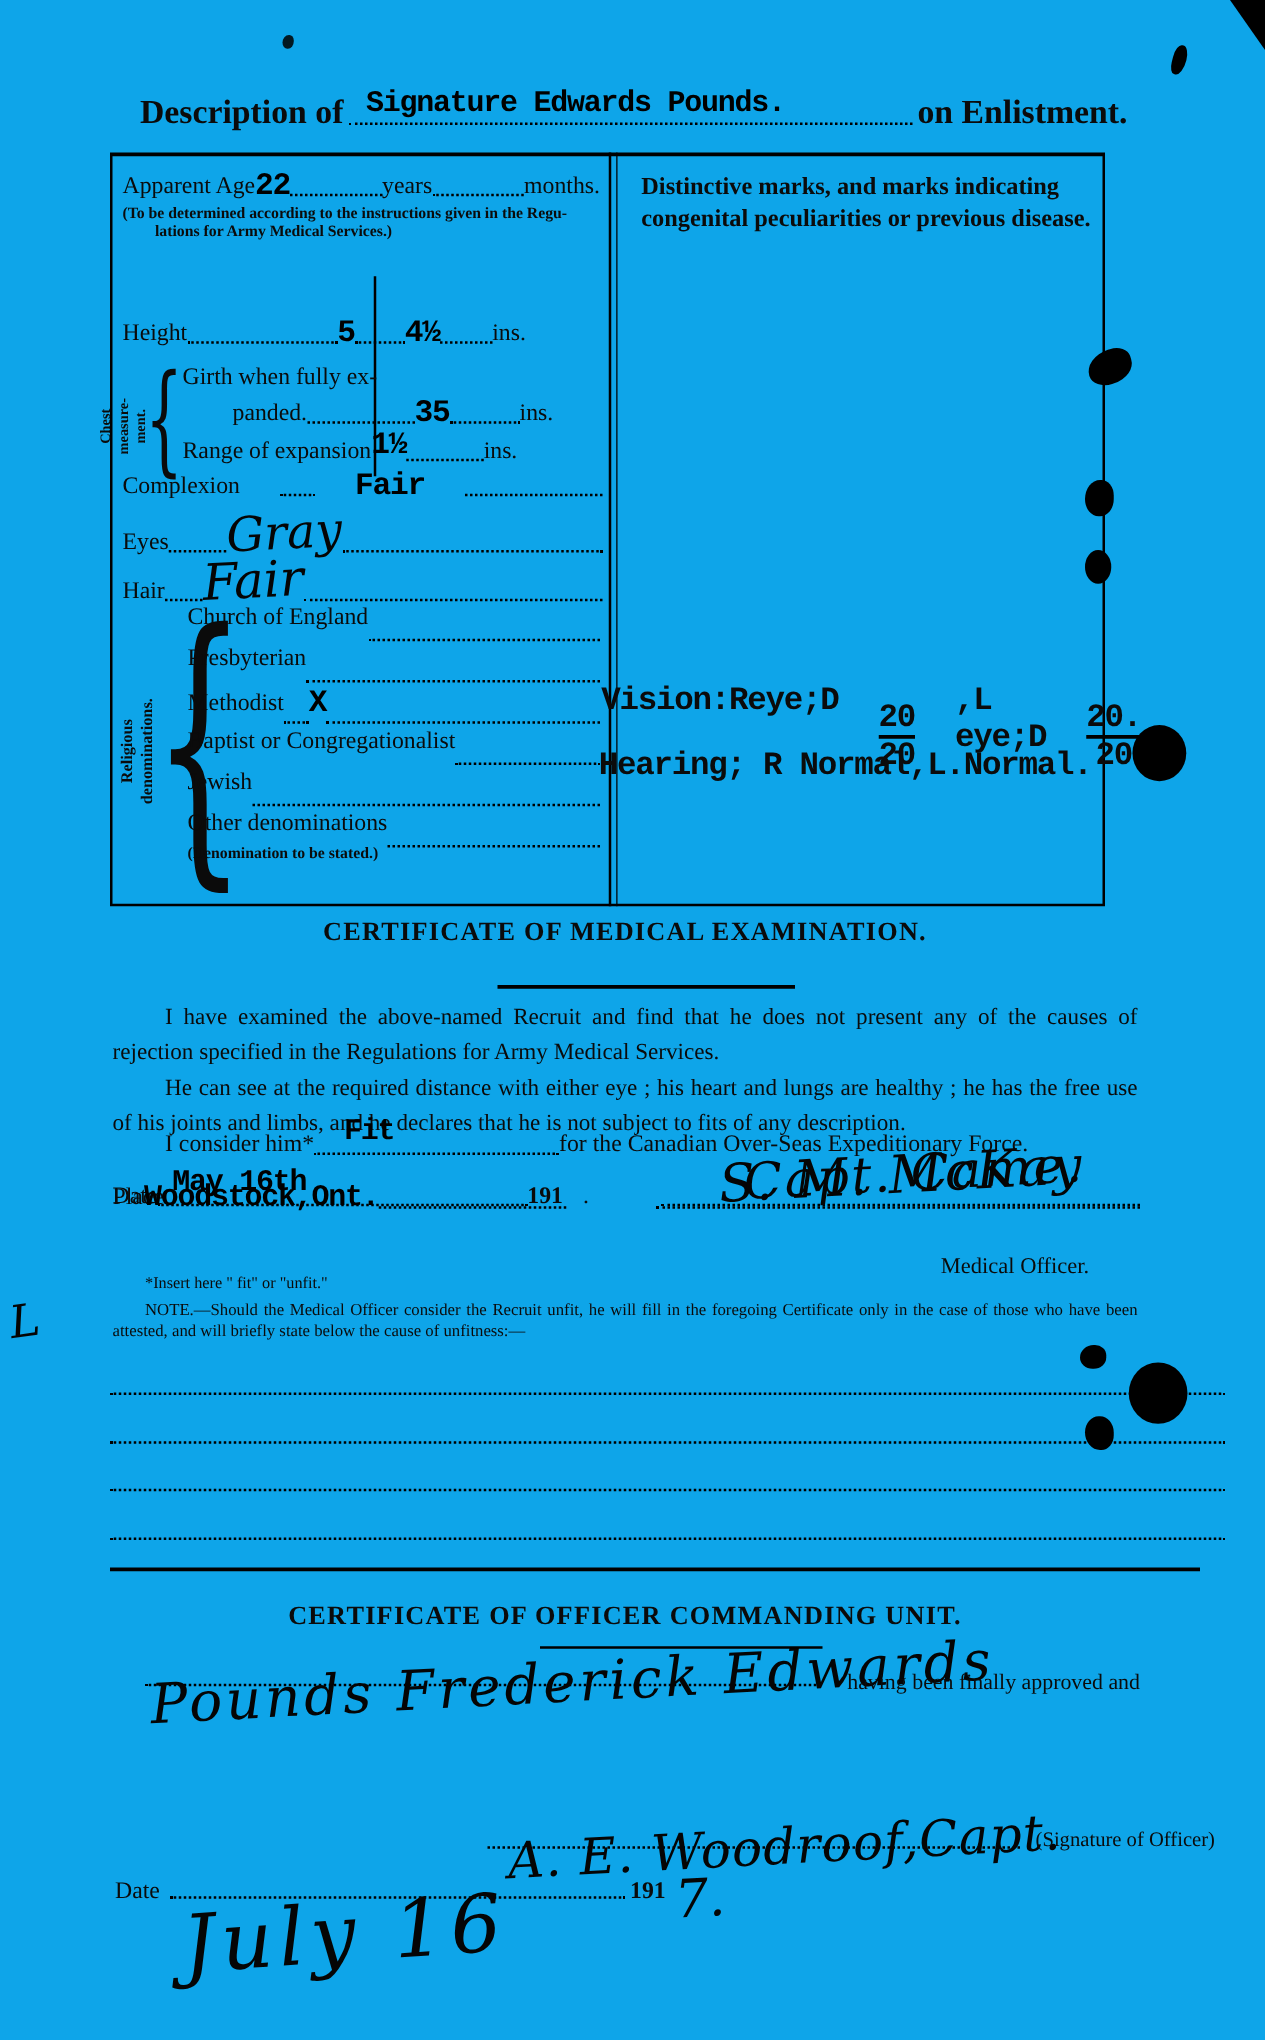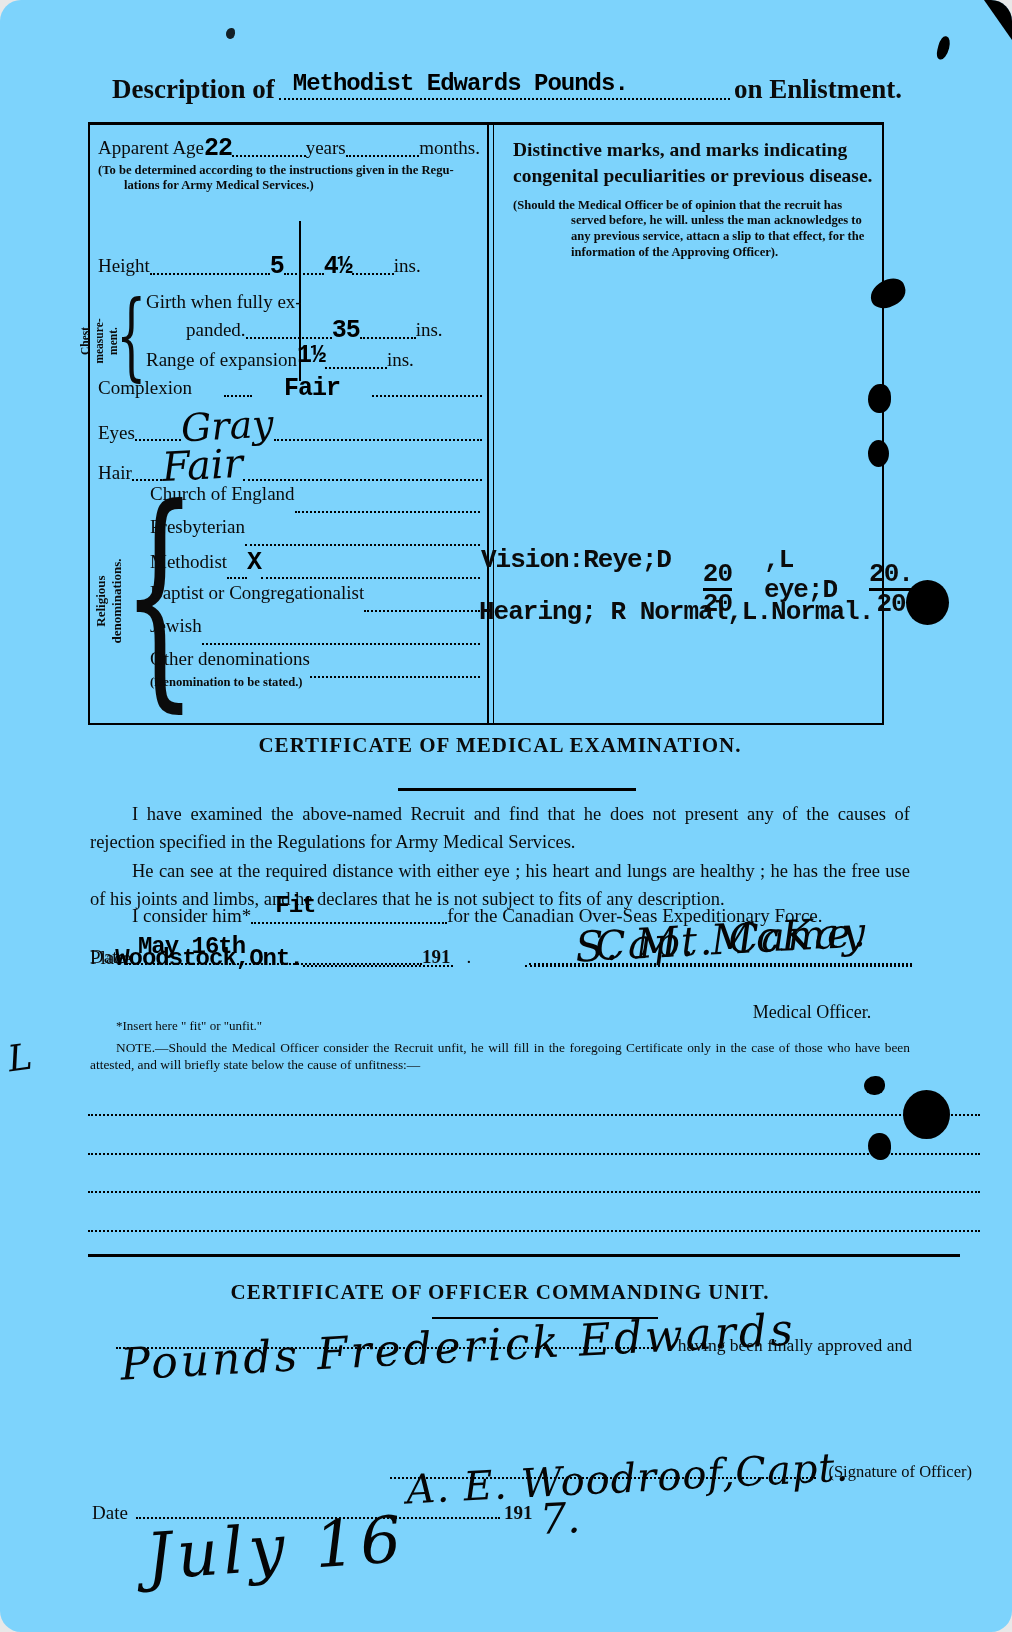--- a/index.html
+++ b/index.html
@@ -1,18 +1,18 @@
 <!DOCTYPE html>
 <html><head>
 <meta charset="utf-8">
 <style>
   html,body{margin:0;padding:0;background:#e8e8e8;}
   .page{
-    position:relative;width:1012px;height:1632px;background:#7dd3fc;color:#0b0b0b;
-    font-family:"Liberation Serif", serif;overflow:hidden;margin:0 auto;border-radius:21px;
+    position:relative;width:1012px;height:1632px;background:#0ea5e9;color:#0b0b0b;
+    font-family:"Liberation Serif", serif;overflow:hidden;margin:0 auto;
   }
   .typed{
     font-family:"Liberation Mono","DejaVu Sans Mono",monospace;font-weight:bold;
     font-size:25px;line-height:1;position:relative;top:1px;letter-spacing:-1px;color:#000;
   }
   .typed-lg{font-family:"Liberation Mono","DejaVu Sans Mono",monospace;font-weight:bold;font-size:26px;letter-spacing:-1px;gap:24px;}
   .hw{
     font-family:"DejaVu Serif", serif;font-style:italic;display:inline-block;
     line-height:.8;transform:rotate(-3deg);color:#050505;
   }
@@ -52,21 +52,21 @@
   .corner-tr{position:absolute;top:0;right:0;width:0;height:0;border-top:40px solid #000;border-left:28px solid transparent;}
 </style>
 </head>
 <body>
 
 <div class="page">
 
   <div class="row" style="top:74px;left:112px;width:790px;">
     <span style="font-size:27px;font-weight:bold;">Description of</span>
     <span class="overdots grow" style="margin:0 4px 5px 4px;">
-      <span class="val typed" style="left:14px;top:-24px;font-size:24px;">Methodist Edwards Pounds.</span>
+      <span class="val typed" style="left:14px;top:-24px;font-size:24px;">Signature Edwards Pounds.</span>
     </span>
     <span style="font-size:27px;font-weight:bold;">on Enlistment.</span>
   </div>
 
   <div class="desc-box">
     <div class="divider"></div>
     <div class="inner-vline"></div>
 
     <div class="row" style="top:10px;left:8px;width:382px;">
       <span>Apparent Age</span>
@@ -165,21 +165,20 @@
       </div>
       <div class="rrow">
         <span>Other denominations</span>
         <span class="dots grow"></span>
       </div>
       <div class="small-print" style="margin-top:-6px;">(Denomination to be stated.)</div>
     </div>
 
     <div class="rcol">
       <div class="rcol-head">Distinctive marks, and marks indicating congenital peculiarities or previous disease.</div>
-      <div class="rcol-note">(Should the Medical Officer be of opinion that the recruit has served before, he will. unless the man acknowledges to any previous service, attacn a slip to that effect, for the information of the Approving Officer).</div>
       <div style="position:absolute;left:-10px;top:420px;display:flex;align-items:baseline;" class="typed-lg">
         <span>Vision:Reye;D</span>
         <span class="frac">
           <span>20</span>
           <span class="den">20</span>
         </span>
         <span>,L eye;D</span>
         <span class="frac">
           <span>20.</span>
           <span class="den">20</span>

